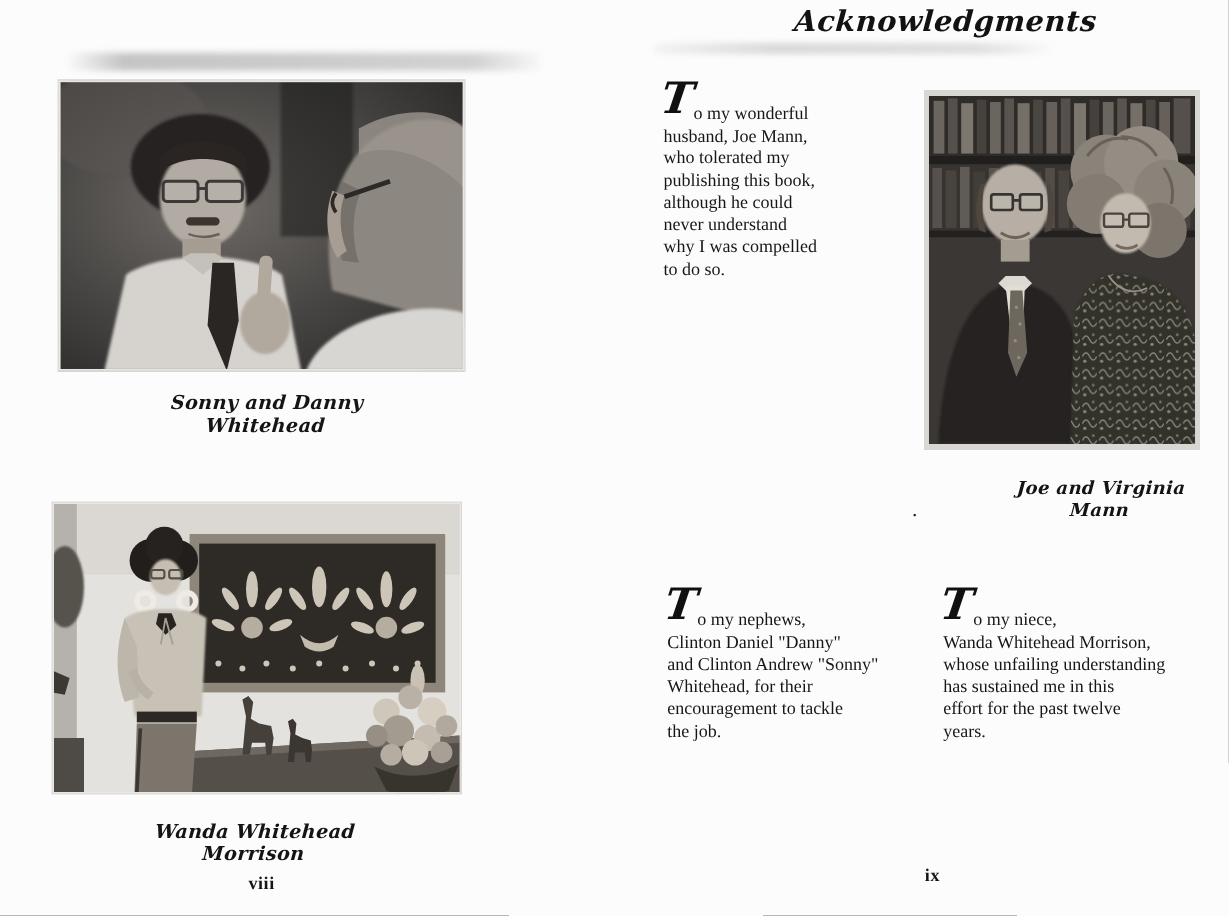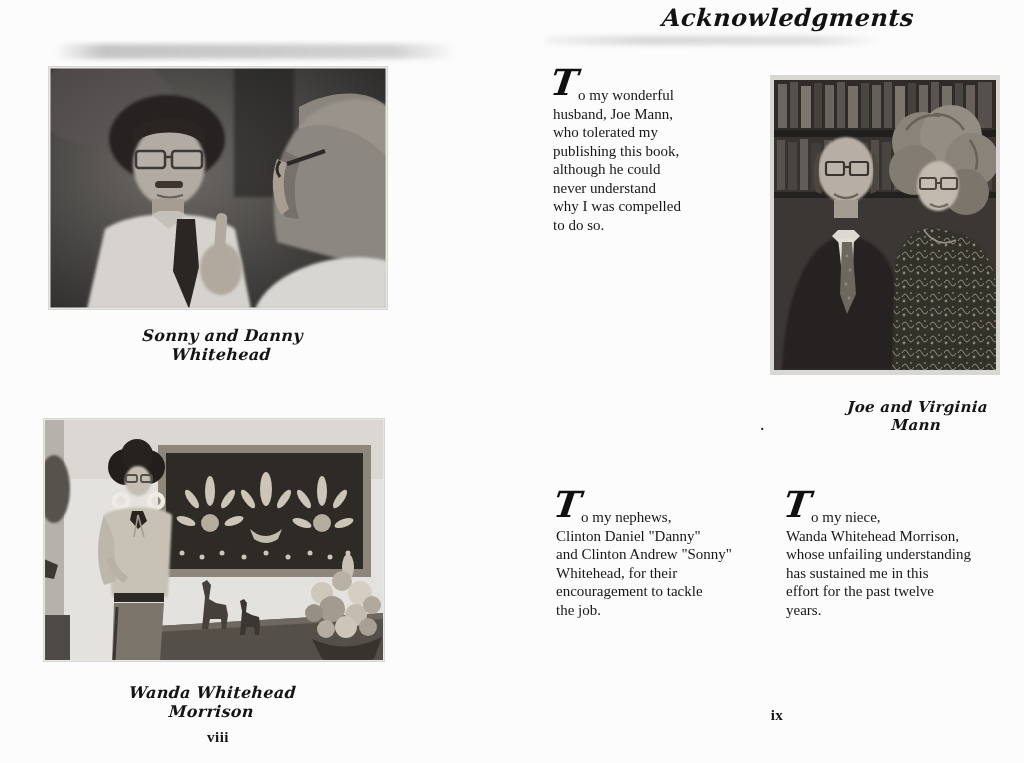--- a/index.html
+++ b/index.html
@@ -47,21 +47,21 @@
   .ded-3{left:786px;top:508px;width:215px;}
   .ded-text{display:block;white-space:pre-line;text-indent:25px;}
   .ded-initial{
     position:absolute;left:-2px;top:-13px;
     font-family:"DejaVu Serif",serif;font-style:italic;font-weight:bold;
     font-size:36px;transform:skewX(-8deg);color:#101010;
   }
   
   .page-num{position:absolute;font-size:15px;font-weight:bold;letter-spacing:.5px;text-align:center;color:#151515;}
   .pn-left{left:193px;top:729px;width:50px;}
-  .pn-right{left:752px;top:707px;width:50px;}
+  .pn-right{left:752px;top:722px;width:50px;}
 </style>
 </head>
 <body>
 
 <div class="canvas">
 
   <div class="scan-band band-a"></div>
   <div class="scan-band band-b"></div>
 
   <div>

